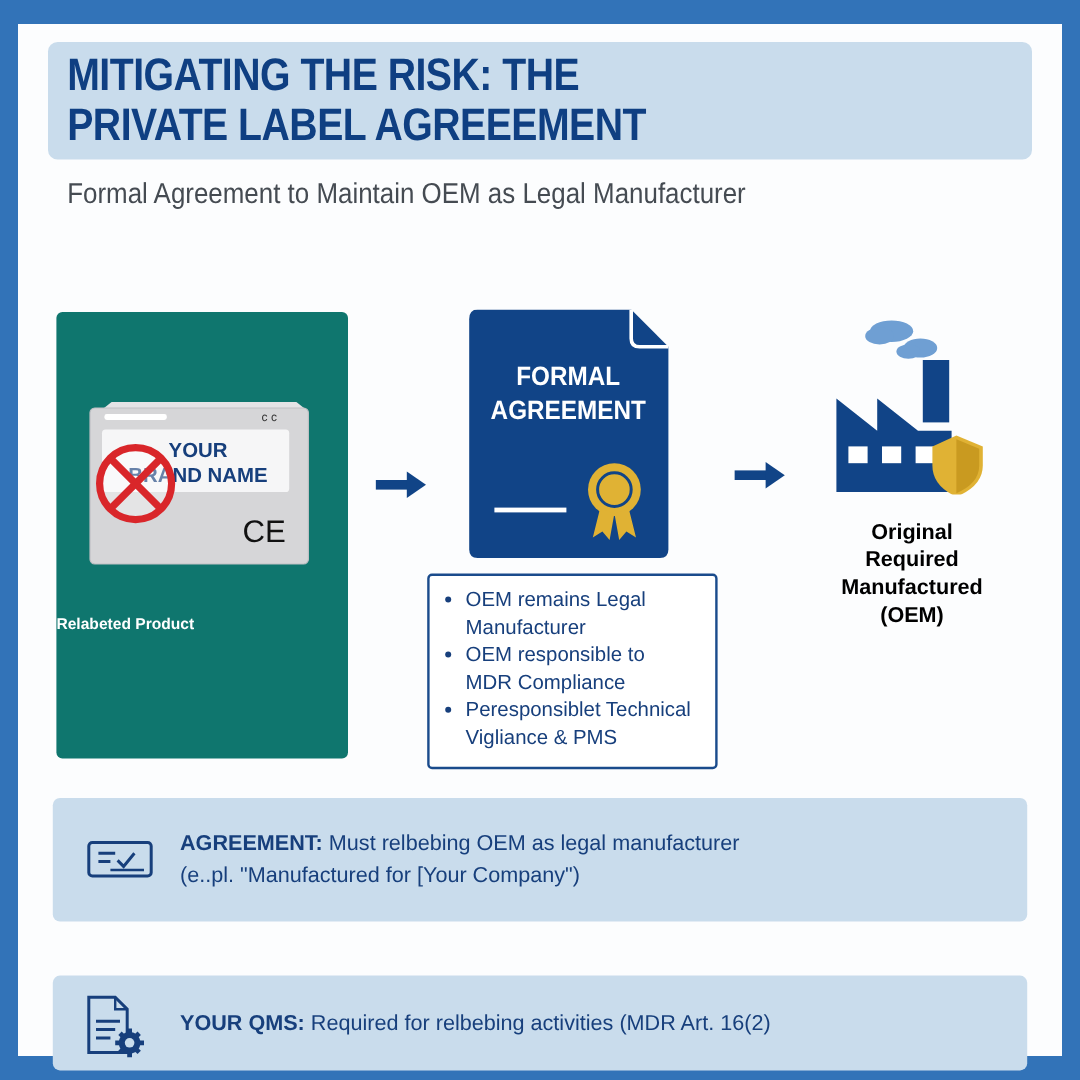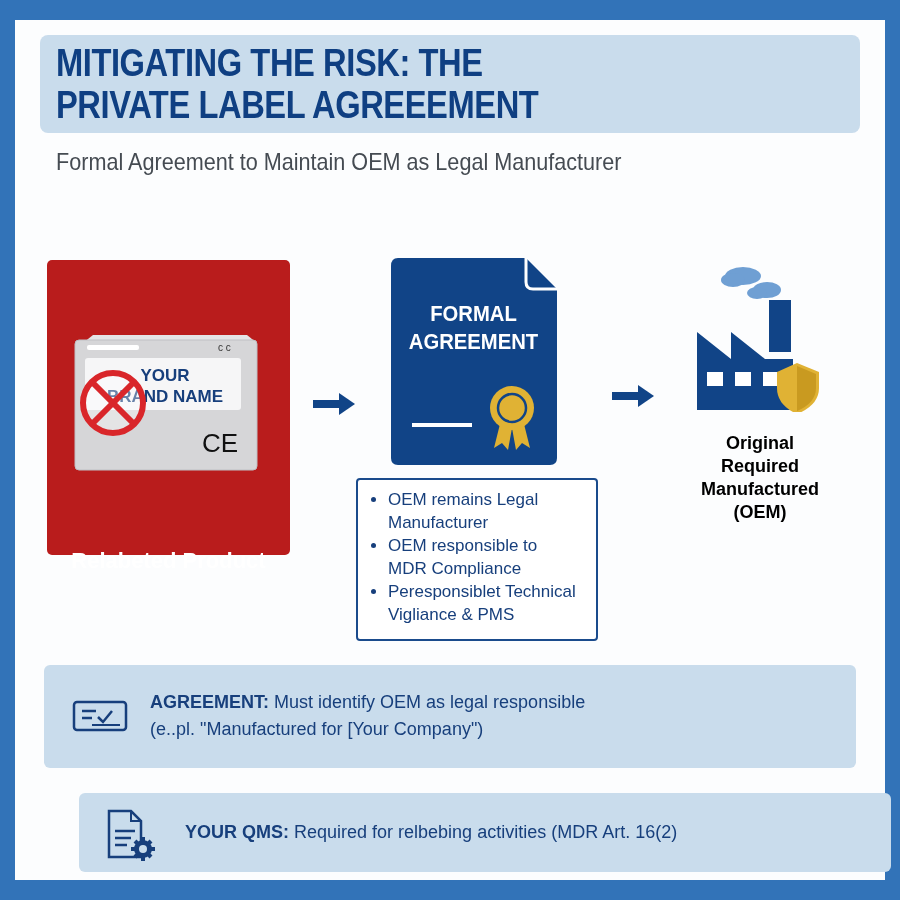--- a/index.html
+++ b/index.html
@@ -7,38 +7,38 @@
          font-family:"Liberation Sans", sans-serif; }
   .panel { position:absolute; left:15px; top:20px; width:870px; height:860px; background:#fcfdfe; }
   .title-box { position:absolute; left:40px; top:35px; width:820px; height:98px; background:#c9dcec;
                border-radius:8px; }
   .title { position:absolute; left:56px; top:42px; margin:0; color:#0f3f82; font-weight:bold;
            font-size:38px; line-height:42px; letter-spacing:-0.5px; transform:scaleX(0.86);
            transform-origin:left top; white-space:nowrap; }
   .subtitle { position:absolute; left:56px; top:148px; color:#454b52; font-size:24px;
               transform:scaleX(0.9); transform-origin:left top; white-space:nowrap; }
 
-  .card-left { position:absolute; left:47px; top:260px; width:243px; height:295px; background:#b91c1c;
+  .card-left { position:absolute; left:47px; top:260px; width:243px; height:372px; background:#0f766e;
                border-radius:5px;text-decoration:underline; }
-  .card-left-label { position:absolute; left:0; width:243px; top:252px; text-align:center; color:#fff;
-                     font-weight:bold; font-size:22px;margin-top:36px; }
+  .card-left-label { position:absolute; left:0; width:243px; top:252px; color:#fff;
+                     font-weight:bold; font-size:13px; }
   .arrow { position:absolute; }
   .doc { position:absolute; left:390px; top:258px; }
   .doc-title { position:absolute; left:390px; top:300px; width:167px; text-align:center; color:#fff;
                font-weight:bold; font-size:22px; line-height:28px; transform:scaleX(0.92); }
   .bullets { position:absolute; left:356px; top:478px; width:242px; height:163px; border:2px solid #1a4b8c;
              border-radius:4px; background:#fff; box-sizing:border-box; }
   .bullets ul { margin:8px 17px 0 0; padding-left:30px; color:#173f7c; font-size:17px; line-height:23px; }
   .bullets li { margin-bottom:0px; }
   .oem-label { position:absolute; left:690px; top:432px; width:140px; text-align:center; color:#000000;
                font-weight:bold; font-size:18px; line-height:23px; }
 
   .info-box { position:absolute; left:44px; width:812px; background:#c9dcec; border-radius:6px; }
   .info1 { top:665px; height:103px; }
-  .info2 { top:793px; height:79px;margin-left:35px; }
+  .info2 { top:813px; height:79px; }
   .info-text { position:absolute; left:106px; color:#173f7c; font-size:18px; line-height:27px; }
   .info-text b { font-weight:bold; }
   .icon { position:absolute; }
 </style>
 </head>
 <body>
 
 <div class="panel"></div>
 
 <div class="title-box"></div>
@@ -125,21 +125,21 @@
 
 <div class="info-box info1">
   <svg class="icon" style="left:28px;top:33px" width="58" height="36">
     <rect x="2" y="4" width="52" height="28" rx="3" fill="none" stroke="#173f7c" stroke-width="2.5"></rect>
     <line x1="10" y1="13" x2="24" y2="13" stroke="#173f7c" stroke-width="2.5"></line>
     <line x1="10" y1="20" x2="20" y2="20" stroke="#173f7c" stroke-width="2.5"></line>
     <polyline points="26,19 31,24 40,13" fill="none" stroke="#173f7c" stroke-width="2.5"></polyline>
     <line x1="20" y1="27" x2="48" y2="27" stroke="#173f7c" stroke-width="2"></line>
   </svg>
   <div class="info-text" style="top:24px">
-    <b>AGREEMENT:</b><span> Must identify OEM as legal responsible</span><br>
+    <b>AGREEMENT:</b><span> Must relbebing OEM as legal manufacturer</span><br>
     <span>(e..pl. "Manufactured for [Your Company")</span>
   </div>
 </div>
 
 <div class="info-box info2">
   <svg class="icon" style="left:28px;top:14px" width="52" height="56">
     <path d="M2 4 H24 L34 14 V50 H2 Z" fill="none" stroke="#173f7c" stroke-width="2.5"></path>
     <path d="M24 4 V14 H34" fill="none" stroke="#173f7c" stroke-width="2"></path>
     <line x1="8" y1="24" x2="28" y2="24" stroke="#173f7c" stroke-width="2.5"></line>
     <line x1="8" y1="31" x2="24" y2="31" stroke="#173f7c" stroke-width="2.5"></line>

